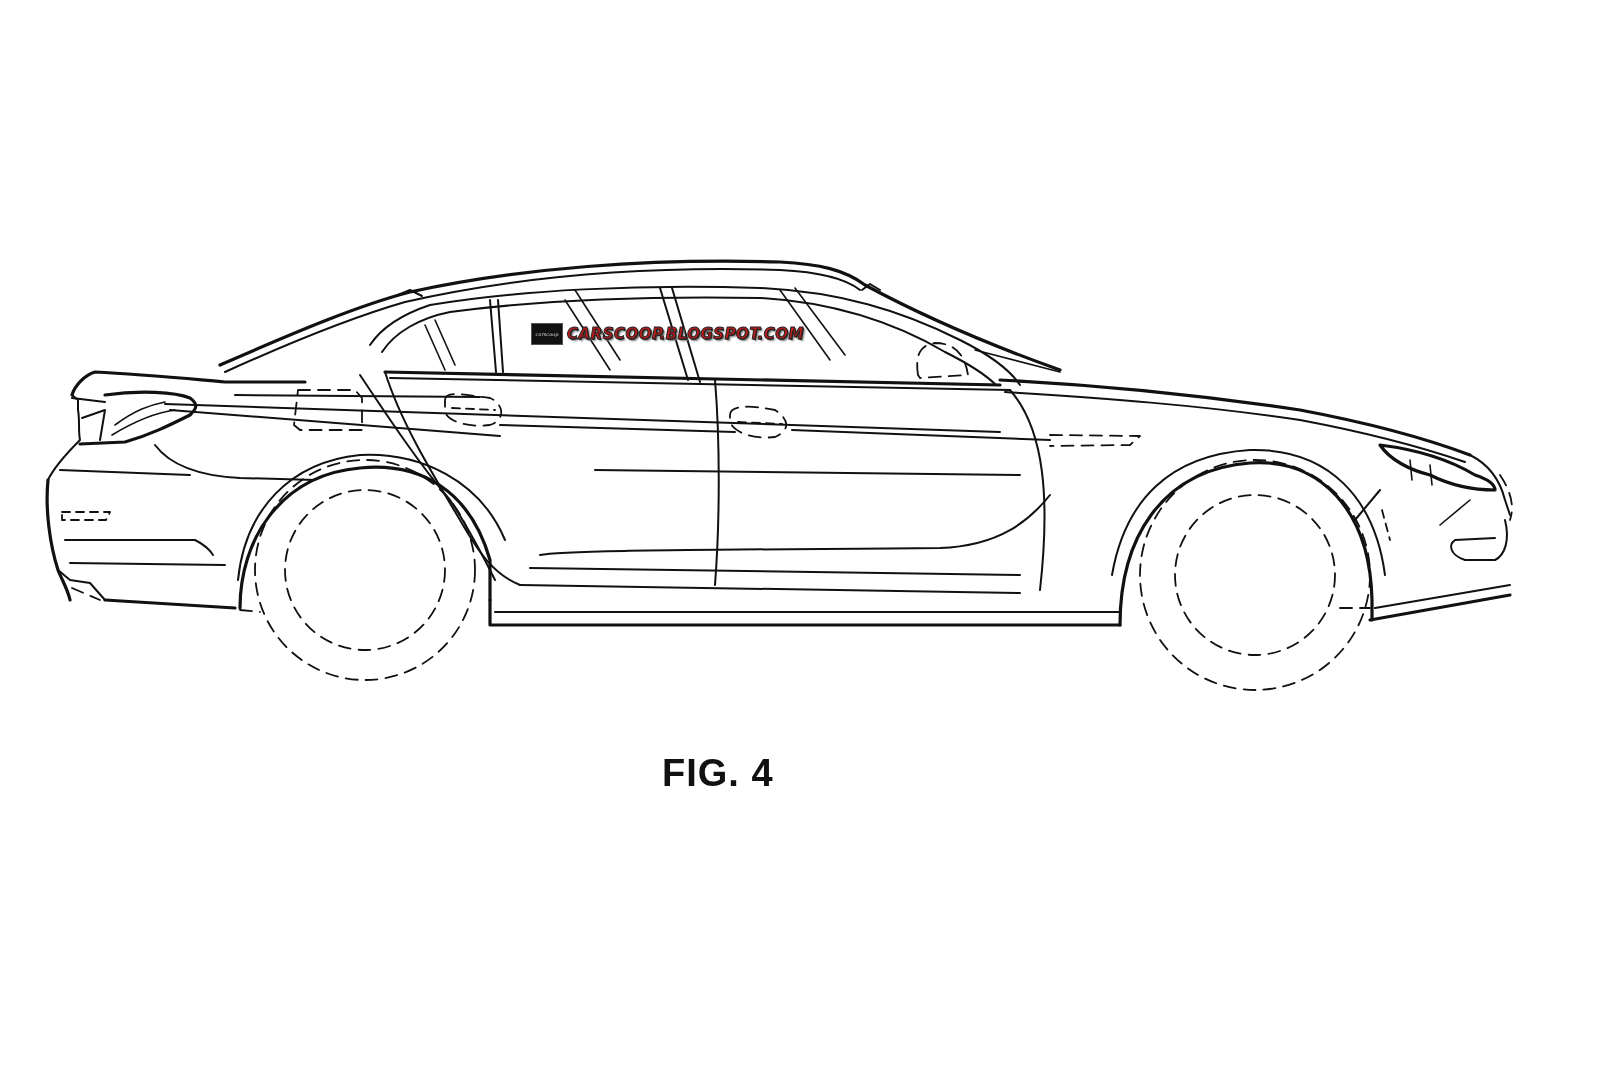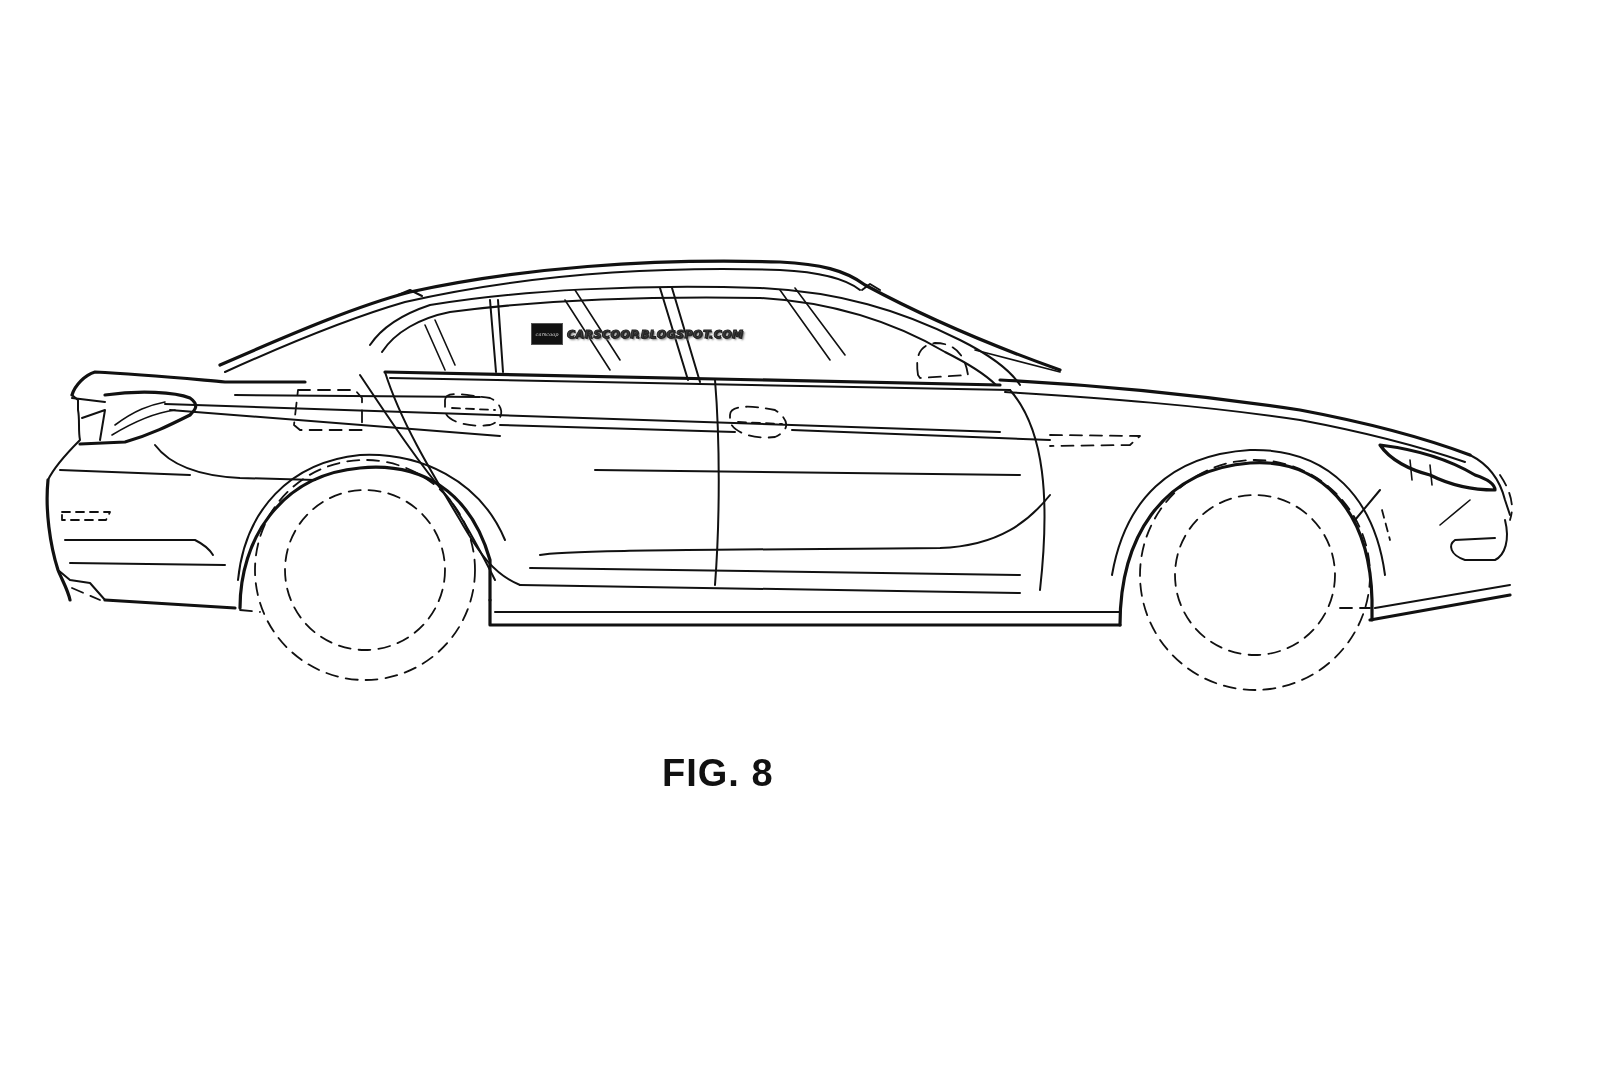--- a/index.html
+++ b/index.html
@@ -15,21 +15,21 @@
       position: absolute; left: 531px; top: 323px; height: 22px;
       display: flex; align-items: center; gap: 4px;
     }
     .wm-logo {
       width: 30px; height: 20px; background: #111; border: 1px solid #555;
       display: flex; align-items: center; justify-content: center;
     }
     .wm-logo span { color: #ddd; font-family: "DejaVu Serif", serif; font-size: 5px; font-style: italic; }
     .wm-text {
       font-family: "DejaVu Sans", sans-serif; font-weight: bold; font-style: italic;
-      font-size: 11px; letter-spacing: 0.5px; color: #404040;
+      font-size: 15px; letter-spacing: 0.5px; color: #b91c1c;
       -webkit-text-stroke: 1px #222;
       text-shadow: 1px 1px 0 #333, 2px 2px 2px #777;
     }
     .caption {
       position: absolute; left: 662px; top: 752px;
       font-family: "Liberation Sans", sans-serif; font-weight: bold;
       font-size: 38px; color: #111; letter-spacing: 1px;
     }
   </style>
 </head>
@@ -141,13 +141,13 @@
   </svg>
 </div>
 
 <div class="watermark">
   <div class="wm-logo">
     <span>carscoop</span>
   </div>
   <span class="wm-text">CARSCOOP.BLOGSPOT.COM</span>
 </div>
 
-<div class="caption">FIG. 8</div>
+<div class="caption">FIG. 4</div>
 
 </body></html>

